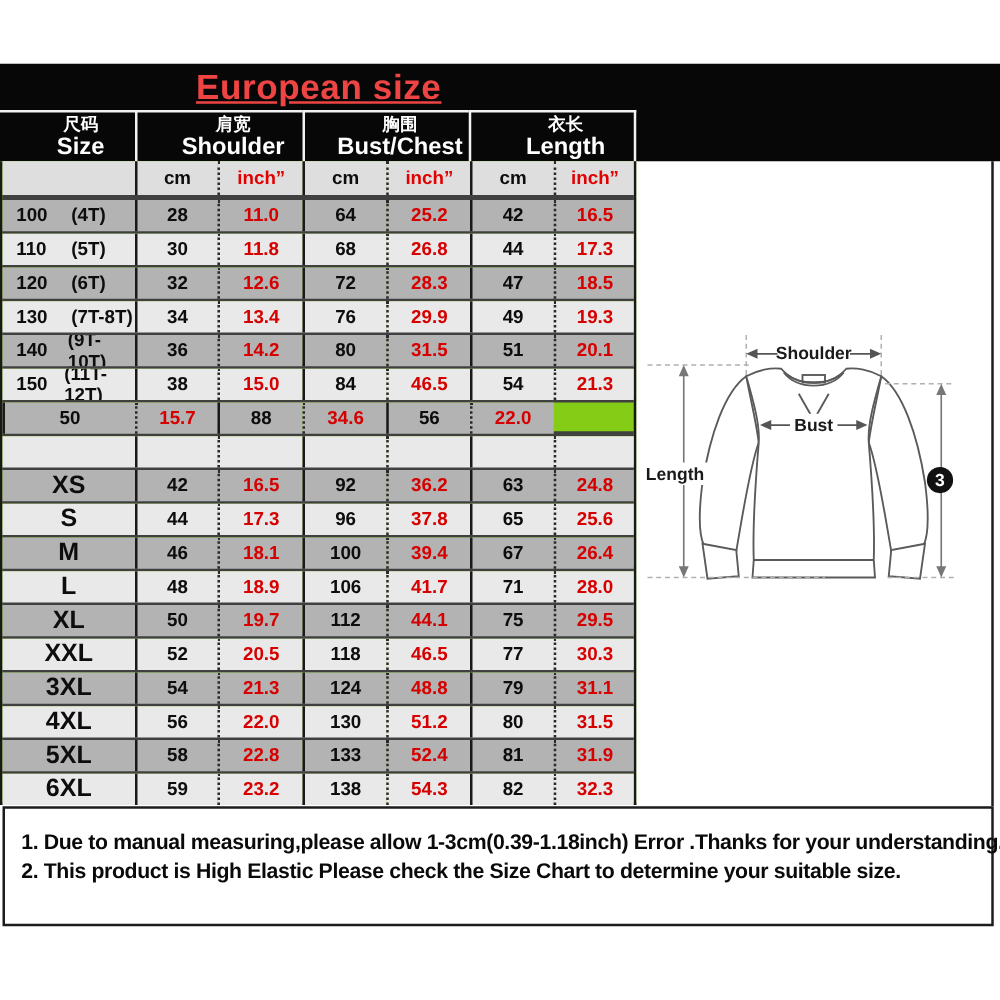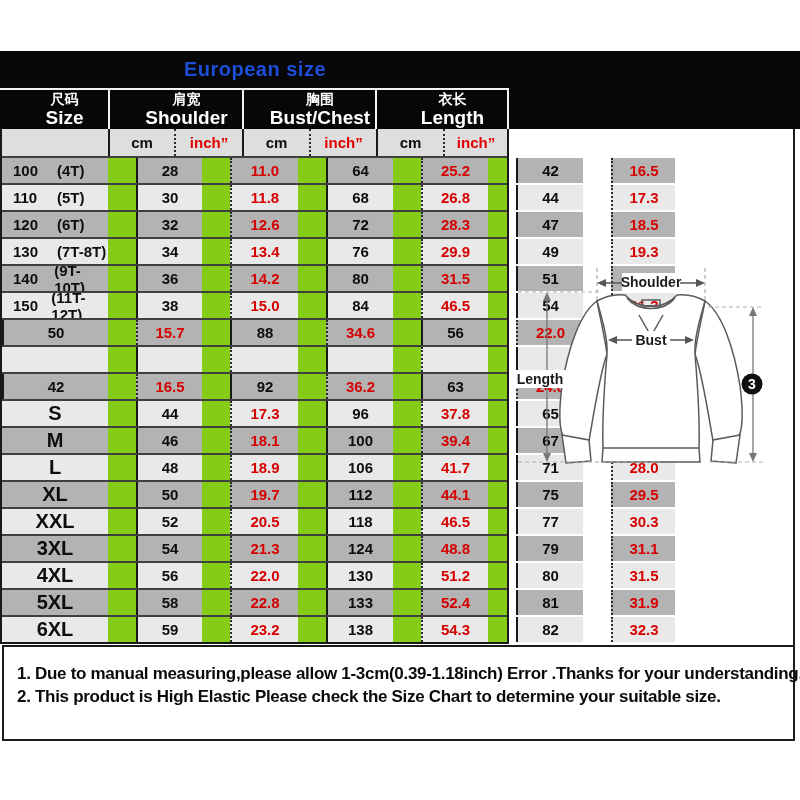--- a/index.html
+++ b/index.html
@@ -6,21 +6,21 @@
   *{box-sizing:border-box;}
   #stage{
     position:relative;width:800px;height:800px;background:#ffffff;
     font-family:"Liberation Sans","DejaVu Sans",sans-serif;overflow:hidden;
   }
   
   .band{position:absolute;left:0;top:51px;width:800px;height:78px;background:#070707;}
   .title{
     position:absolute;left:0;top:51px;width:510px;height:37px;
     display:flex;align-items:center;justify-content:center;
-    color:#1d4ed8;font-size:20px;font-weight:bold;letter-spacing:0.5px;
+    color:#ef4444;font-size:28px;font-weight:bold;letter-spacing:0.5px;text-decoration:underline;
   }
   
   .header-row{
     position:absolute;left:0;top:88px;width:509px;height:42px;
     display:grid;grid-template-columns:108px 134px 133px 134px;
   }
   .header-cell{
     border-top:2px solid #f2f2f2;border-left:2px solid #f2f2f2;
     display:flex;flex-direction:column;align-items:center;justify-content:center;
     color:#ffffff;line-height:1.05;padding-left:21px;
@@ -29,21 +29,21 @@
   .header-cell:last-child{border-right:2px solid #f2f2f2;}
   .hdr-cn{font-size:14px;font-weight:bold;}
   .hdr-en{font-size:19px;font-weight:bold;margin-top:1px;}
   
   .tbl{
     position:absolute;left:0;top:129px;width:509px;height:515px;
     border-left:2px solid #191919;border-right:2px solid #191919;border-bottom:2px solid #191919;
     background:#84cc16;
   }
   .t-row{display:grid;grid-template-columns:106px 66px 68px 67px 67px 67px 64px;height:27px;}
-  .t-row + .t-row{border-top:2px solid #404040;height:27px;gap:28px;}
+  .t-row + .t-row{border-top:4px solid #404040;height:27px;}
   .t-row + .t-row .t-cell{height:25px;}
   .t-cell{
     display:flex;align-items:center;justify-content:center;
     font-weight:bold;font-size:15px;color:#0d0d0d;height:27px;overflow:hidden;
   }
   .t-cell.solid-l{border-left:2px solid #191919;}
   .t-cell.dot-l{border-left:2px dotted #2a2a2a;}
   .t-cell.inch-val{color:#d60000;}
   .row-dark .t-cell{background:#b3b3b3;}
   .row-light .t-cell{background:#e9e9e9;}
@@ -186,20 +186,21 @@
       <div class="t-row row-light">
         <div class="t-cell"></div>
         <div class="t-cell solid-l"></div>
         <div class="t-cell dot-l inch-val"></div>
         <div class="t-cell solid-l"></div>
         <div class="t-cell dot-l inch-val"></div>
         <div class="t-cell solid-l"></div>
         <div class="t-cell dot-l inch-val"></div>
       </div>
       <div class="t-row row-dark">
+        <div class="t-cell size-adult">XS</div>
         <div class="t-cell solid-l">42</div>
         <div class="t-cell dot-l inch-val">16.5</div>
         <div class="t-cell solid-l">92</div>
         <div class="t-cell dot-l inch-val">36.2</div>
         <div class="t-cell solid-l">63</div>
         <div class="t-cell dot-l inch-val">24.8</div>
       </div>
       <div class="t-row row-light">
         <div class="t-cell size-adult">S</div>
         <div class="t-cell solid-l">44</div>

